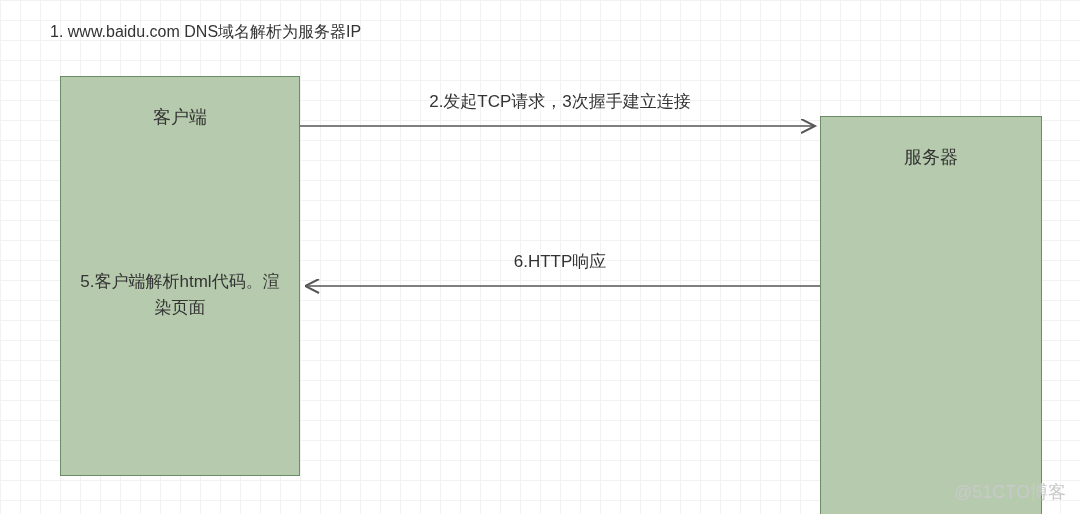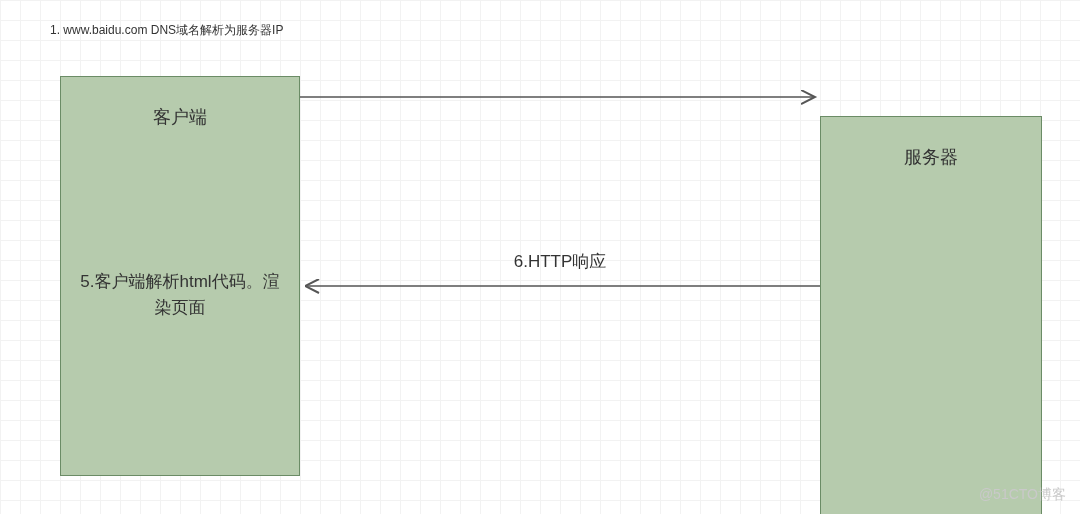--- a/index.html
+++ b/index.html
@@ -16,21 +16,21 @@
     background-image:
       linear-gradient(#f2f2f2 1px, transparent 1px),
       linear-gradient(90deg, #f2f2f2 1px, transparent 1px),
       linear-gradient(#e8e8e8 1px, transparent 1px),
       linear-gradient(90deg, #e8e8e8 1px, transparent 1px);
     background-size: 20px 20px, 20px 20px, 100px 100px, 100px 100px;
   }
   .title {
     position: absolute;
     left: 50px; top: 22px;
-    font-size: 12px;
+    font-size: 16px;
     color: #333;
   }
   .box {
     position: absolute;
     background: #b6cbad;
     border: 1px solid #6b8c66;
     display: flex;
     flex-direction: column;
     align-items: center;
     justify-content: flex-start;
@@ -69,41 +69,42 @@
     text-align: center;
     white-space: nowrap;
   }
   svg.arrow {
     width: 520px; height: 14px;
     overflow: visible;
   }
   .watermark {
     position: absolute;
     right: 14px; bottom: 10px;
-    font-size: 14px;
+    font-size: 18px;
     color: #c9c9c9;
   }
 </style>
 </head>
 <body>
 
 <div class="canvas">
 
   <div class="title">1. www.baidu.com DNS域名解析为服务器IP</div>
 
   <div class="box client">
     <div class="label">客户端</div>
     <div class="note">5.客户端解析html代码。渲染页面</div>
   </div>
 
   <div class="box server">
     <div class="label">服务器</div>
   </div>
 
   <div class="arrow-wrap" style="top:90px">
+    <div class="arrow-label">2.发起TCP请求，3次握手建立连接</div>
     <svg class="arrow">
       <defs>
         <marker id="headR2" markerWidth="12" markerHeight="12" refX="10" refY="5" orient="auto">
           <path d="M0,0 L10,5 L0,10" fill="none" stroke="#555" stroke-width="1.4"></path>
         </marker>
       </defs>
       <line x1="0" y1="7" x2="515" y2="7" stroke="#555" stroke-width="1.4" marker-end="url(#headR2)"></line>
     </svg>
   </div>
 

